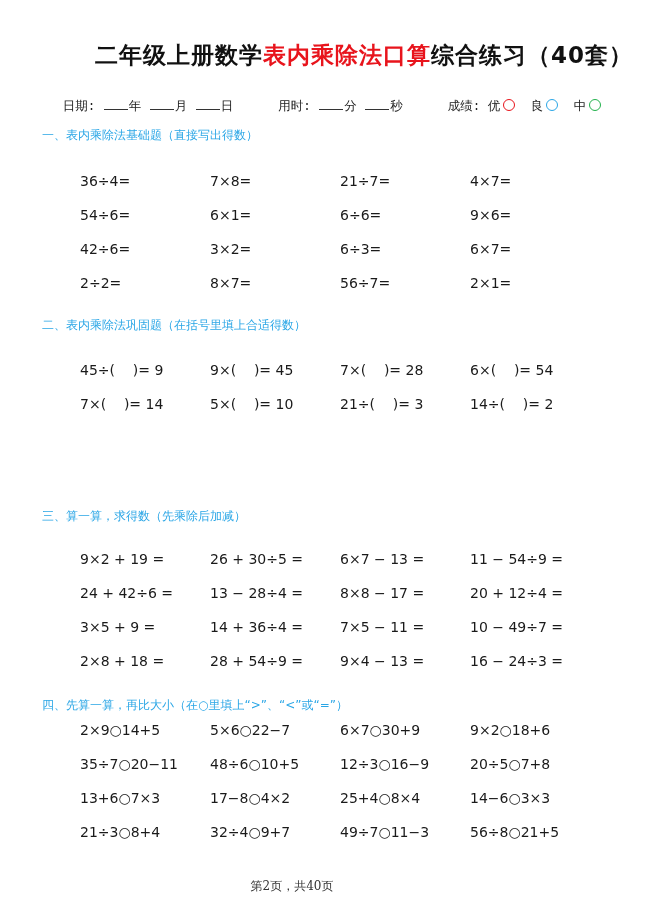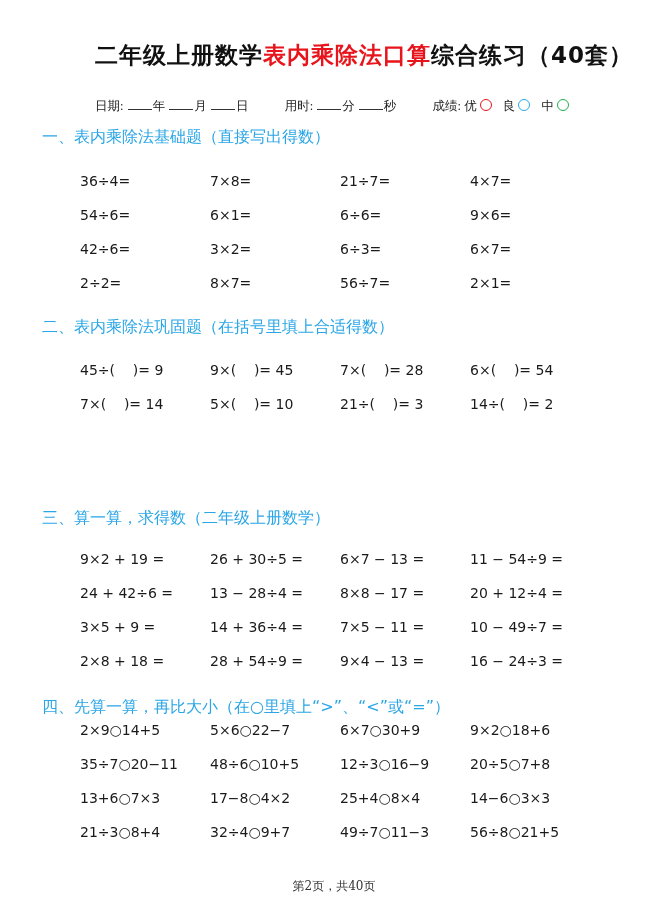--- a/index.html
+++ b/index.html
@@ -2,30 +2,30 @@
 <html><head>
 <meta charset="utf-8">
 <style>
   html, body { margin: 0; padding: 0; background: #ffffff; }
   body { width: 672px; height: 920px; position: relative; overflow: hidden;
          font-family: "DejaVu Sans", "Liberation Sans", sans-serif; color: #1a1a1a; }
   .title { position: absolute; top: 40px; left: 0; width: 672px; text-align: center;
            font-size: 23px; font-weight: bold; letter-spacing: 1px; color: #111; padding-left: 28px; }
   .title .red { color: #e8141c; }
   .meta { position: absolute; top: 97px; left: 0; width: 672px; text-align: center;
-          font-family: Liberation Serif, serif; font-size: 12.5px; color: #222; }
+          font-family: Liberation Mono, monospace; font-size: 12.5px; color: #222; }
   .meta span { white-space: pre; }
   .blank { display: inline-block; border-bottom: 1px solid #333; width: 24px; height: 12px; margin: 0 1px; vertical-align: baseline; }
   .circ { display: inline-block; width: 10px; height: 10px; border-radius: 50%; border: 1.5px solid; vertical-align: -1px; margin: 0 8px 0 3px; }
-  .section-title { position: absolute; left: 42px; font-size: 16px; color: #2aa6e6; }
+  .section-title { position: absolute; left: 42px; font-size: 12px; color: #2aa6e6; }
   .grid { position: absolute; left: 80px; width: 520px; }
   .row { height: 34px; display: flex; align-items: flex-end; }
   .cell { width: 130px; font-size: 14px; white-space: pre; color: #1a1a1a; }
   .footer { position: absolute; top: 878px; left: 0; width: 584px; text-align: center;
-            font-family: "DejaVu Serif", "Liberation Serif", serif; font-size: 12px; color: #333; padding-left: 42px; }
+            font-family: "DejaVu Serif", "Liberation Serif", serif; font-size: 12px; color: #333; }
 </style>
 </head>
 <body>
 
 <div class="title">
   <span>二年级上册数学</span><span class="red">表内乘除法口算</span><span>综合练习（40套）</span>
 </div>
 
 <div class="meta">
   <span>日期:</span>
@@ -80,21 +80,21 @@
     <span class="cell">6×(    )= 54</span>
   </div>
   <div class="row">
     <span class="cell">7×(    )= 14</span>
     <span class="cell">5×(    )= 10</span>
     <span class="cell">21÷(    )= 3</span>
     <span class="cell">14÷(    )= 2</span>
   </div>
 </div>
 
-<div class="section-title" style="top:508px">三、算一算，求得数（二年级上册数学）</div>
+<div class="section-title" style="top:508px">三、算一算，求得数（先乘除后加减）</div>
 <div class="grid" style="top:533px">
   <div class="row">
     <span class="cell">9×2 + 19 =</span>
     <span class="cell">26 + 30÷5 =</span>
     <span class="cell">6×7 − 13 =</span>
     <span class="cell">11 − 54÷9 =</span>
   </div>
   <div class="row">
     <span class="cell">24 + 42÷6 =</span>
     <span class="cell">13 − 28÷4 =</span>

